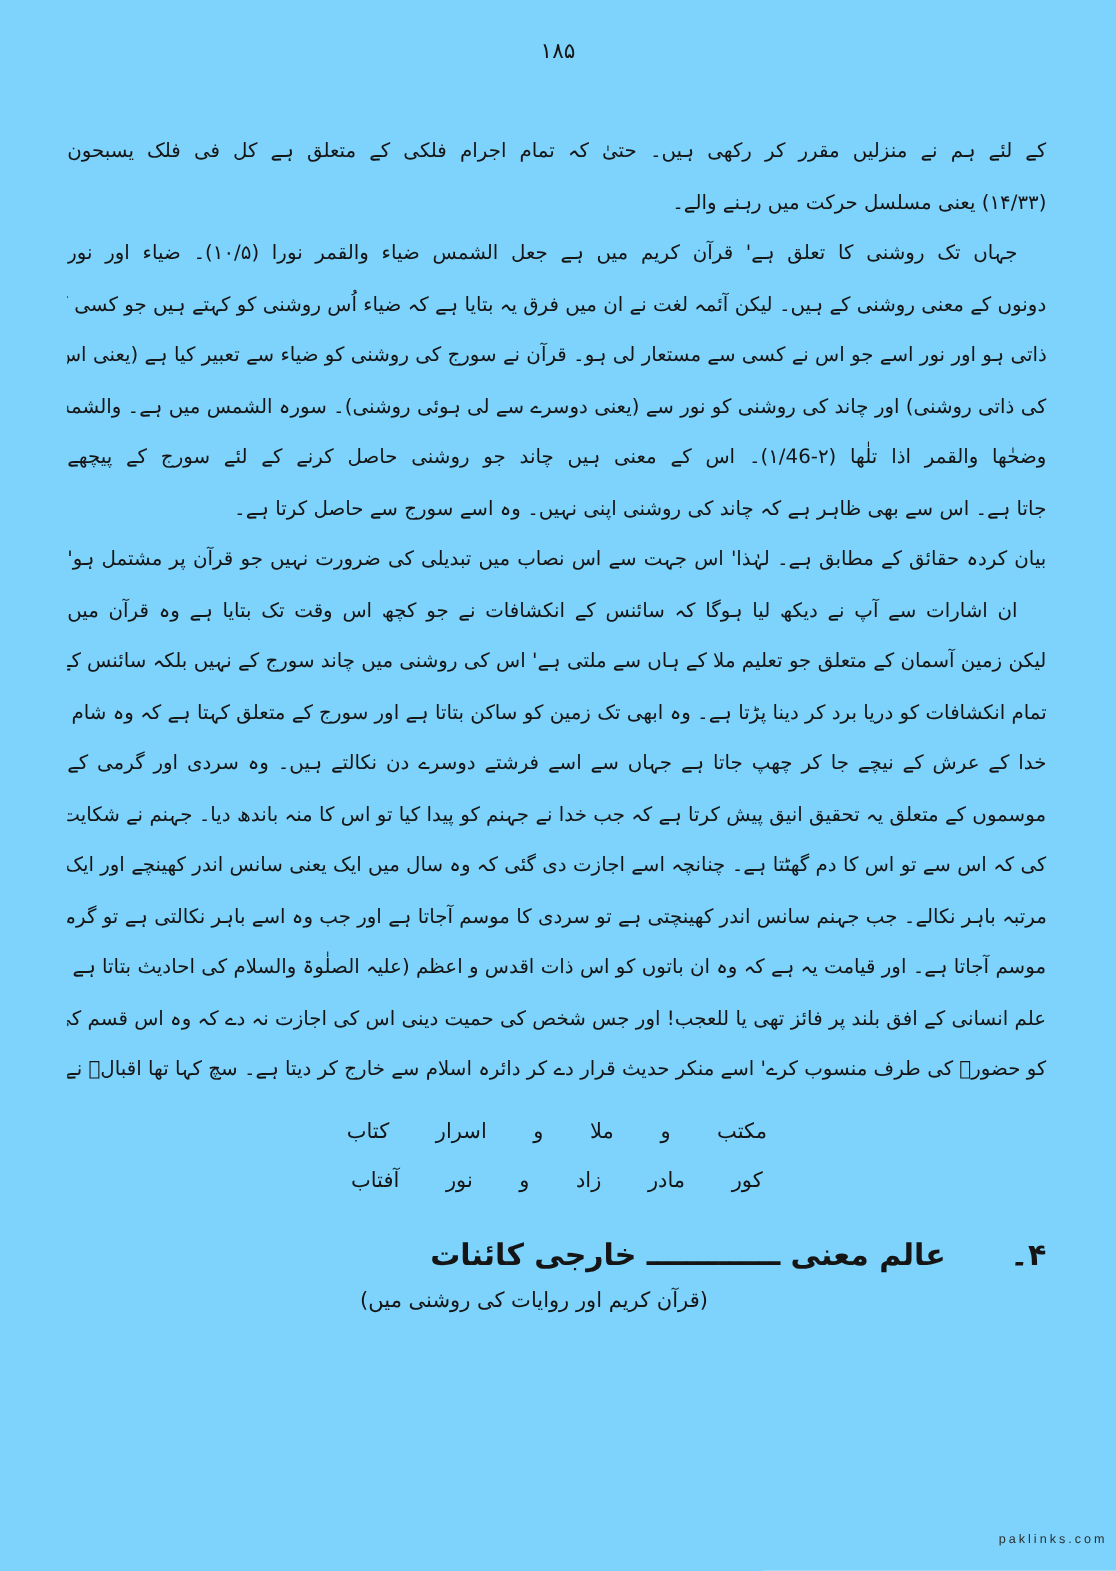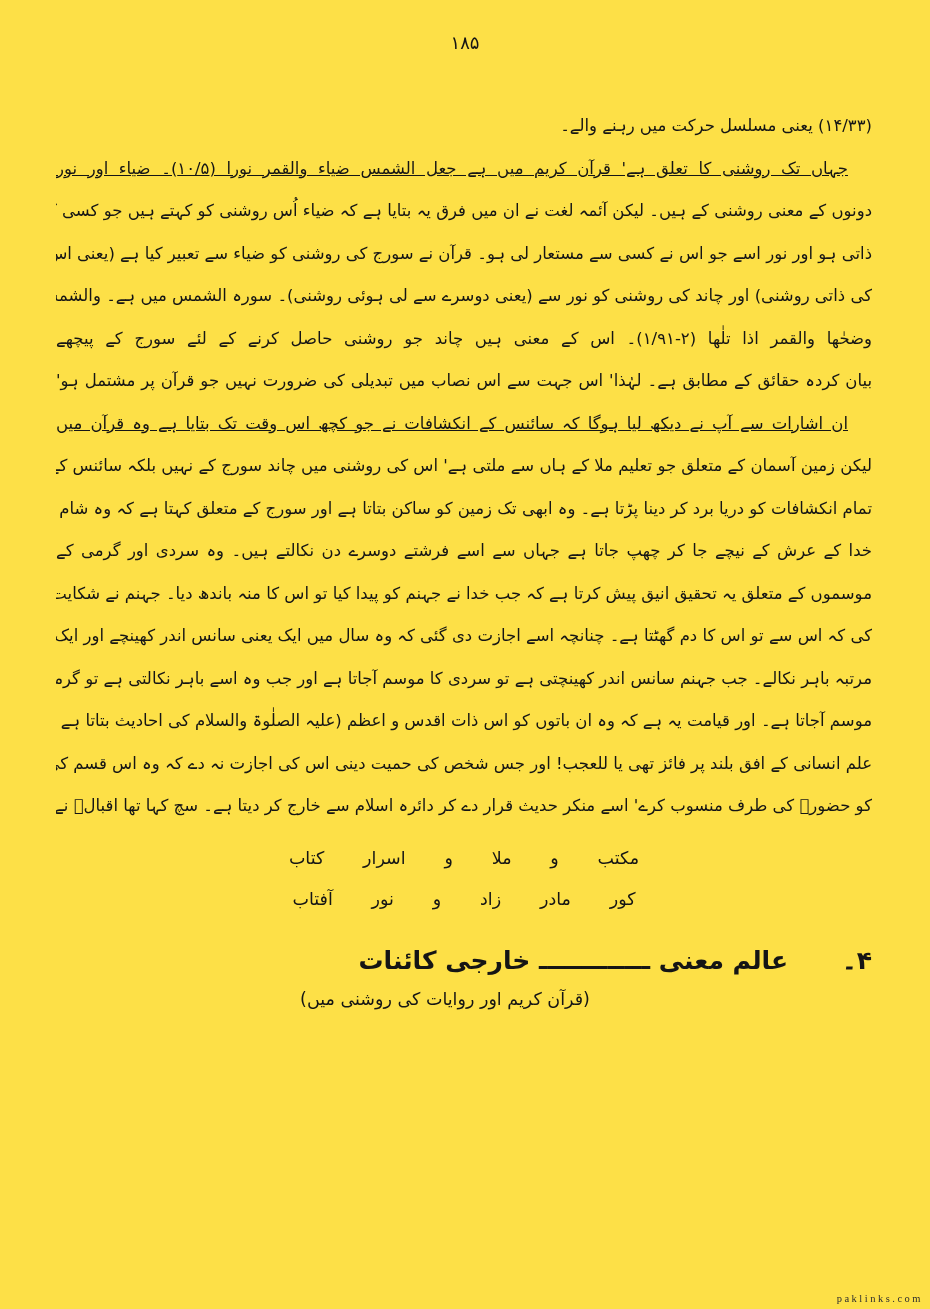--- a/index.html
+++ b/index.html
@@ -1,20 +1,20 @@
 <!DOCTYPE html>
 <html lang="ur"><head>
 <meta charset="utf-8">
 <style>
   html,body { margin:0; padding:0; background:#e8e8e6; }
   .page {
     position:relative;
     width:930px; height:1309px;
     margin:0 auto;
-    background:#fde047;
+    background:#7dd3fc;
     color:#151515;
     font-family:"DejaVu Sans", sans-serif;
     overflow:hidden;
   }
   .page-number {
     direction:rtl;
     text-align:center;
     padding-top:32px;
     font-size:18px;
     letter-spacing:2px;
@@ -26,21 +26,21 @@
     font-size:16.5px;
     text-align:justify;
     text-align-last:justify;
     overflow:hidden;
     white-space:nowrap;
   }
   .line.end {
     text-align:right;
     text-align-last:right;
   }
-  .line.indent { padding-right:24px;text-decoration:underline; }
+  .line.indent { padding-right:24px; }
   .poetry { margin-top:10px; }
   .poetry-line {
     direction:rtl;
     text-align:center;
     font-size:17.5px;
     height:41px; line-height:41px;
     word-spacing:1.9em;
   }
   .heading-row {
     direction:rtl;
@@ -56,46 +56,48 @@
   .section-subtitle {
     direction:rtl;
     text-align:center;
     margin-top:14px;
     font-size:17.5px;
     transform:translateX(-20px);
   }
   .closing { margin-top:26px; padding:0 58px 0 56px; }
   .watermark {
     position:absolute;
-    right:7px; bottom:5px;
-    font-family:Liberation Serif, serif;
+    right:7px; bottom:20px;
+    font-family:Liberation Sans, sans-serif;
     font-size:10.5px;
     letter-spacing:2.5px;
     color:#2e2e2e;
   }
 </style>
 </head>
 <body>
 
 <div class="page">
 
   <div class="page-number">۱۸۵</div>
 
   <div class="body-text">
 
     <div>
+      <div class="line">کے لئے ہم نے منزلیں مقرر کر رکھی ہیں۔ حتیٰ کہ تمام اجرام فلکی کے متعلق ہے  کل فی فلک یسبحون</div>
       <div class="line end">(۱۴/۳۳) یعنی مسلسل حرکت میں رہنے والے۔</div>
     </div>
 
     <div>
       <div class="line indent">جہاں تک روشنی کا تعلق ہے' قرآن کریم میں ہے جعل الشمس ضیاء والقمر نورا (۱۰/۵)۔ ضیاء اور نور</div>
       <div class="line">دونوں کے معنی روشنی کے ہیں۔ لیکن آئمہ لغت نے ان میں فرق یہ بتایا ہے کہ ضیاء اُس روشنی کو کہتے ہیں جو کسی کی</div>
       <div class="line">ذاتی ہو اور نور اسے جو اس نے کسی سے مستعار لی ہو۔ قرآن نے سورج کی روشنی کو ضیاء سے تعبیر کیا ہے (یعنی اس</div>
       <div class="line">کی ذاتی روشنی) اور چاند کی روشنی کو نور سے (یعنی دوسرے سے لی ہوئی روشنی)۔ سورہ الشمس میں ہے۔ والشمس</div>
-      <div class="line">وضحٰها والقمر اذا تلٰها (۲-۱/۹۱)۔ اس کے معنی ہیں چاند جو روشنی حاصل کرنے کے لئے سورج کے پیچھے</div>
+      <div class="line">وضحٰها والقمر اذا تلٰها (۲-۱/46)۔ اس کے معنی ہیں چاند جو روشنی حاصل کرنے کے لئے سورج کے پیچھے</div>
+      <div class="line end">جاتا ہے۔ اس سے بھی ظاہر ہے کہ چاند کی روشنی اپنی نہیں۔ وہ اسے سورج سے حاصل کرتا ہے۔</div>
     </div>
 
     <div>
       <div class="line">بیان کردہ حقائق کے مطابق ہے۔ لہٰذا' اس جہت سے اس نصاب میں تبدیلی کی ضرورت نہیں جو قرآن پر مشتمل ہو'</div>
       <div class="line indent">ان اشارات سے آپ نے دیکھ لیا ہوگا کہ سائنس کے انکشافات نے جو کچھ اس وقت تک بتایا ہے وہ قرآن میں</div>
       <div class="line">لیکن زمین آسمان کے متعلق جو تعلیم ملا کے ہاں سے ملتی ہے' اس کی روشنی میں چاند سورج کے نہیں بلکہ سائنس کے</div>
       <div class="line">تمام انکشافات کو دریا برد کر دینا پڑتا ہے۔ وہ ابھی تک زمین کو ساکن بتاتا ہے اور سورج کے متعلق کہتا ہے کہ وہ شام کو</div>
       <div class="line">خدا کے عرش کے نیچے جا کر چھپ جاتا ہے جہاں سے اسے فرشتے دوسرے دن نکالتے ہیں۔ وہ سردی اور گرمی کے</div>
       <div class="line">موسموں کے متعلق یہ تحقیق انیق پیش کرتا ہے کہ جب خدا نے جہنم کو پیدا کیا تو اس کا منہ باندھ دیا۔ جہنم نے شکایت</div>
       <div class="line">کی کہ اس سے تو اس کا دم گھٹتا ہے۔ چنانچہ اسے اجازت دی گئی کہ وہ سال میں ایک یعنی سانس اندر کھینچے اور ایک</div>

